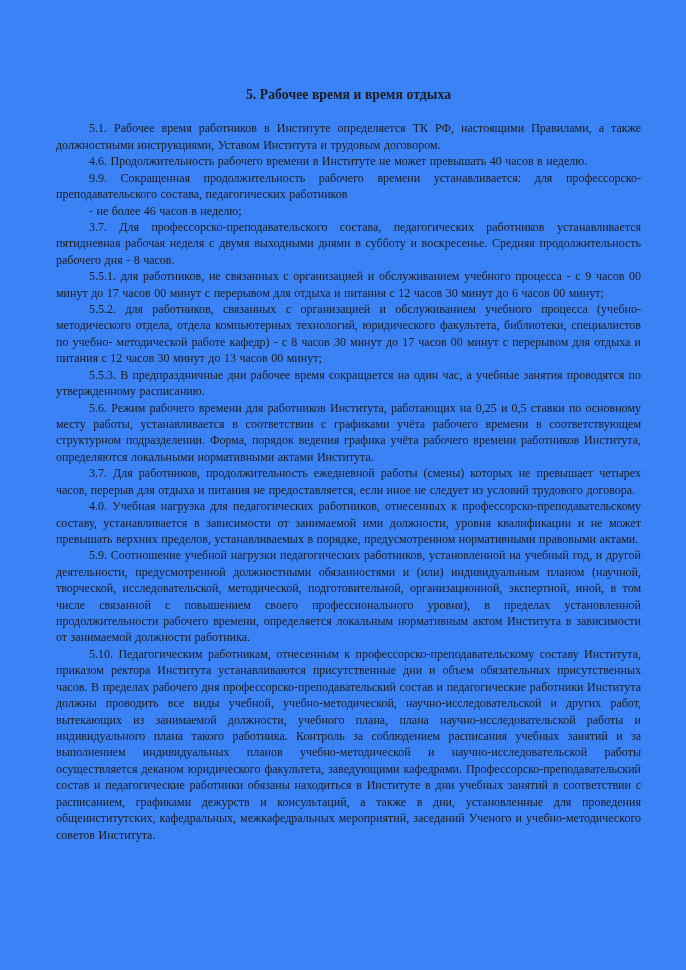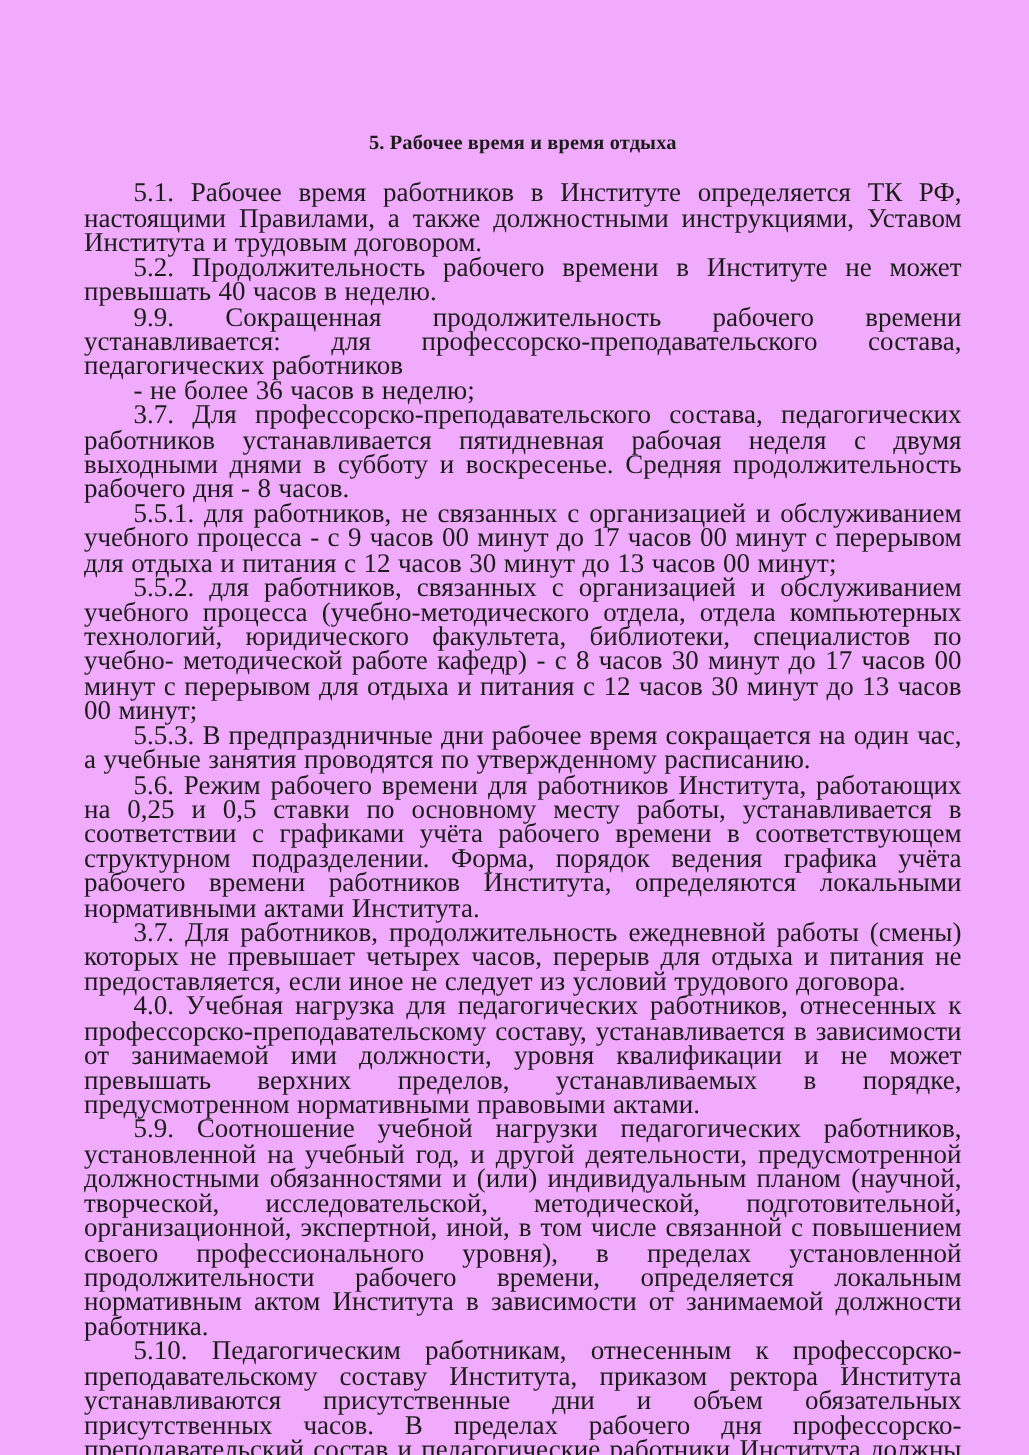--- a/index.html
+++ b/index.html
@@ -5,56 +5,56 @@
   html, body {
     margin: 0;
     padding: 0;
     background: #ffffff;
   }
   .page {
     position: relative;
     width: 686px;
     height: 970px;
     margin: 0 auto;
-    background: #f0abfc;
+    background: #3b82f6;
     box-sizing: border-box;
     padding: 87px 45px 20px 56px;
     overflow: hidden;
     font-family: "Liberation Serif", "DejaVu Serif", serif;
     color: #1b1b1b;
   }
   .doc-title {
     font-size: 13.6px;
     font-weight: bold;
     text-align: center;
     margin: 0 0 17px 0;
     line-height: 16.4px;
     letter-spacing: 0.1px;
   }
   .para {
-    font-size: 18px;
+    font-size: 12px;
     line-height: 16.42px;
     text-align: justify;
     text-indent: 33px;
     margin: 0;
     word-spacing: 0.5px;
   }
 </style>
 </head>
 <body>
 
 <div class="page">
   <h1 class="doc-title">5. Рабочее время и время отдыха</h1>
 
   <p class="para">5.1. Рабочее время работников в Институте определяется ТК РФ, настоящими Правилами, а также должностными инструкциями, Уставом Института и трудовым договором.</p>
-  <p class="para">5.2. Продолжительность рабочего времени в Институте не может превышать 40 часов в неделю.</p>
+  <p class="para">4.6. Продолжительность рабочего времени в Институте не может превышать 40 часов в неделю.</p>
   <p class="para">9.9. Сокращенная продолжительность рабочего времени устанавливается: для профессорско-преподавательского состава, педагогических работников</p>
-  <p class="para">- не более 36 часов в неделю;</p>
+  <p class="para">- не более 46 часов в неделю;</p>
   <p class="para">3.7. Для профессорско-преподавательского состава, педагогических работников устанавливается пятидневная  рабочая неделя с двумя выходными днями в субботу и воскресенье. Средняя продолжительность рабочего дня - 8 часов.</p>
-  <p class="para">5.5.1. для работников, не связанных с организацией и обслуживанием учебного процесса - с 9 часов 00 минут до 17 часов 00 минут с перерывом для отдыха и питания с 12 часов 30 минут до 13 часов 00 минут;</p>
+  <p class="para">5.5.1. для работников, не связанных с организацией и обслуживанием учебного процесса - с 9 часов 00 минут до 17 часов 00 минут с перерывом для отдыха и питания с 12 часов 30 минут до 6 часов 00 минут;</p>
   <p class="para">5.5.2. для работников, связанных с организацией и обслуживанием учебного процесса (учебно-методического отдела, отдела компьютерных технологий, юридического факультета, библиотеки, специалистов по учебно- методической работе кафедр) - с 8 часов 30 минут до 17 часов 00 минут с перерывом для отдыха и питания с 12 часов 30 минут до 13 часов 00 минут;</p>
   <p class="para">5.5.3. В предпраздничные дни рабочее время сокращается на один час, а учебные занятия проводятся по утвержденному расписанию.</p>
   <p class="para">5.6. Режим рабочего времени для работников Института, работающих на 0,25 и 0,5 ставки по основному месту работы, устанавливается в соответствии с графиками учёта рабочего времени в соответствующем структурном подразделении. Форма, порядок ведения графика учёта рабочего времени работников Института, определяются локальными нормативными актами Института.</p>
   <p class="para">3.7. Для работников, продолжительность ежедневной работы (смены) которых не превышает четырех часов, перерыв для отдыха и питания не предоставляется, если иное не следует из условий трудового договора.</p>
   <p class="para">4.0. Учебная нагрузка для педагогических работников, отнесенных к профессорско-преподавательскому составу, устанавливается в зависимости от занимаемой ими должности, уровня квалификации и не может превышать верхних пределов, устанавливаемых в порядке, предусмотренном нормативными правовыми актами.</p>
   <p class="para">5.9. Соотношение учебной нагрузки педагогических работников, установленной на учебный год, и другой деятельности, предусмотренной должностными обязанностями и (или) индивидуальным планом (научной, творческой, исследовательской, методической, подготовительной, организационной, экспертной, иной, в том числе связанной с повышением своего профессионального уровня), в пределах установленной продолжительности рабочего времени, определяется локальным нормативным актом Института в зависимости от занимаемой должности работника.</p>
   <p class="para">5.10. Педагогическим работникам, отнесенным к профессорско-преподавательскому составу Института, приказом ректора Института устанавливаются присутственные дни и объем обязательных присутственных часов. В пределах рабочего дня профессорско-преподавательский состав и педагогические работники Института должны проводить все виды учебной, учебно-методической, научно-исследовательской и других работ, вытекающих из занимаемой должности, учебного плана, плана научно-исследовательской работы и индивидуального плана такого работника. Контроль за соблюдением расписания учебных занятий и за выполнением индивидуальных планов учебно-методической и научно-исследовательской работы осуществляется деканом юридического факультета, заведующими кафедрами. Профессорско-преподавательский состав и педагогические работники обязаны находиться в Институте в дни учебных занятий в соответствии с расписанием, графиками дежурств и консультаций, а также в дни, установленные для проведения общеинститутских, кафедральных, межкафедральных мероприятий, заседаний Ученого и учебно-методического советов Института.</p>
 </div>
 
 </body></html>

